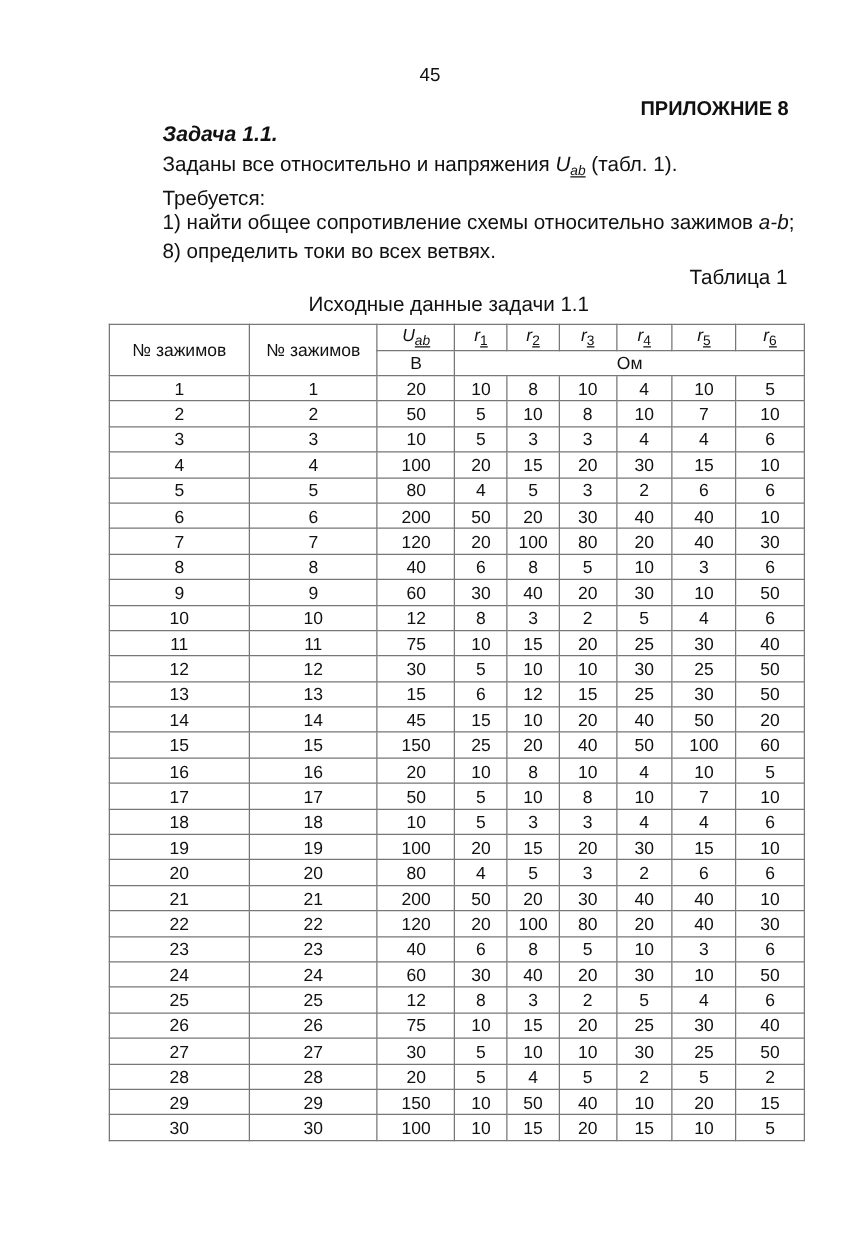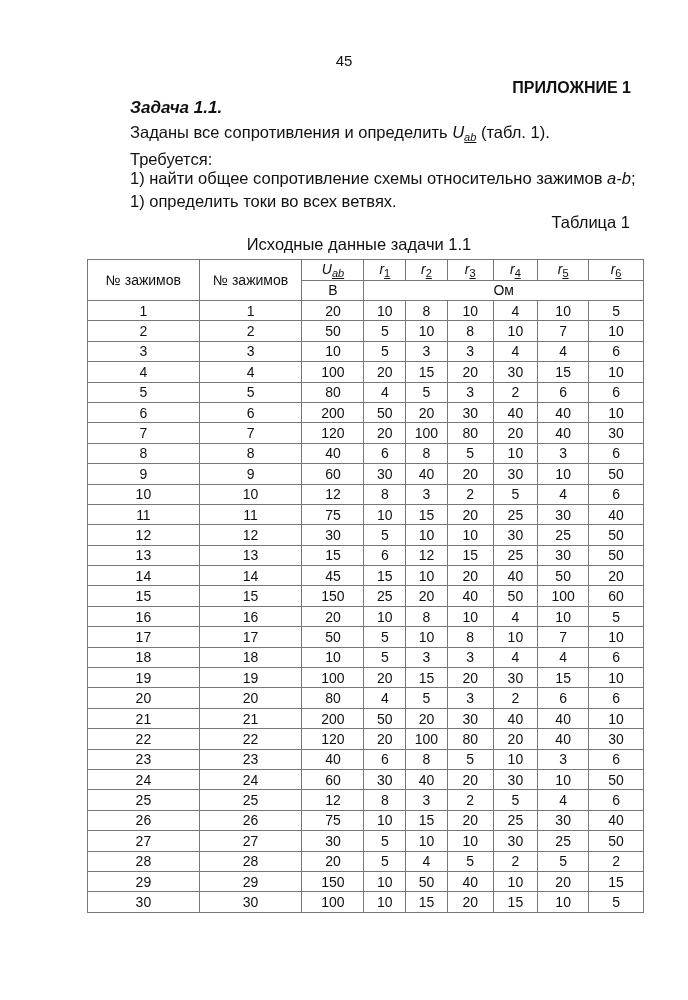--- a/index.html
+++ b/index.html
@@ -17,31 +17,31 @@
   table { position:absolute; left:87px; top:259px; width:557px; border-collapse:collapse; font-size:14px; }
   td, th { border:1px solid #777; text-align:center; padding:0; height:19.4px; font-weight:normal; }
   th { font-size:14px; }
   th.hdr2 { height:40px; }
   th i { font-style:italic; }
 </style>
 </head>
 <body>
 
 <div class="pagenum">45</div>
-<div class="appendix">ПРИЛОЖНИЕ 1</div>
+<div class="appendix">ПРИЛОЖНИЕ 8</div>
 <div class="task">Задача 1.1.</div>
 
 <div class="line l1">
-  <span>Заданы все сопротивления и определить </span><i class="v"><span>U</span><sub>ab</sub></i><span> (табл. 1).</span>
+  <span>Заданы все относительно и напряжения </span><i class="v"><span>U</span><sub>ab</sub></i><span> (табл. 1).</span>
 </div>
 <div class="line l2">Требуется:</div>
 <div class="line l3">
   <span>1) найти общее сопротивление схемы относительно зажимов </span><i class="v">a-b</i><span>;</span>
 </div>
-<div class="line l4">1) определить токи во всех ветвях.</div>
+<div class="line l4">8) определить токи во всех ветвях.</div>
 
 <div class="tabnum">Таблица 1</div>
 <div class="tabtitle">Исходные данные задачи 1.1</div>
 
 <table>
   <colgroup>
     <col style="width:110px">
       <col style="width:101px">
       <col style="width:61px">
     <col style="width:41px">

